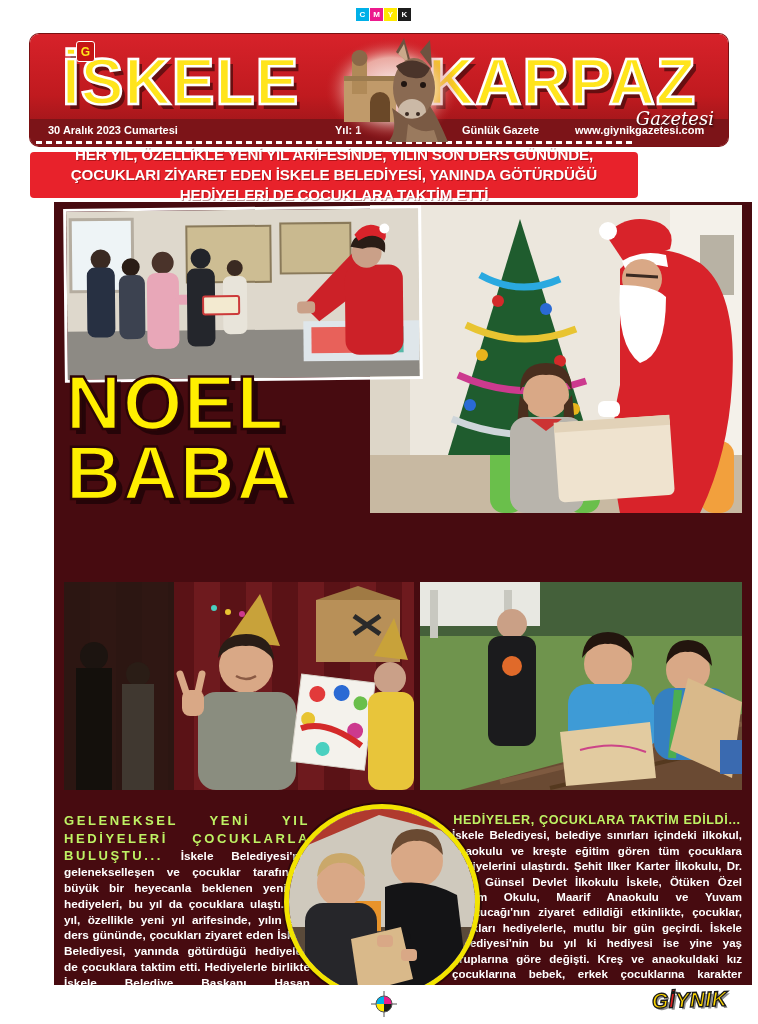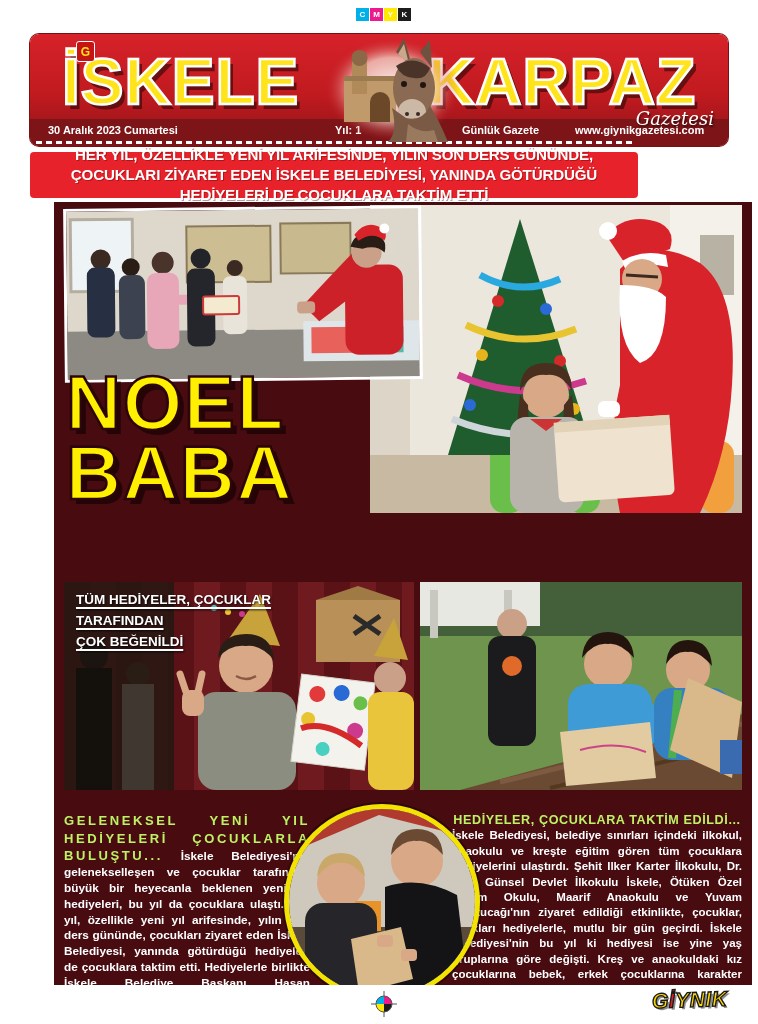--- a/index.html
+++ b/index.html
@@ -317,25 +317,20 @@
       <rect x="234" y="106" width="76" height="72" rx="18" fill="#3580c0"></rect>
       <line x1="258" y1="108" x2="252" y2="176" stroke="#4cae50" stroke-width="8"></line>
 
       <polygon points="268,96 322,120 312,196 250,168" fill="#d9b98a"></polygon>
       <polygon points="140,150 230,140 236,196 146,204" fill="#e2cba0"></polygon>
       <path d="M160 168 Q196 158 226 170" stroke="#c48" stroke-width="2" fill="none"></path>
       <rect x="300" y="158" width="26" height="34" fill="#3a6ab0"></rect>
     </svg>
   </div>
 
-  <div class="abs subhead">
-    <div>TÜM HEDİYELER, ÇOCUKLAR</div>
-    <div>TARAFINDAN</div>
-    <div>ÇOK BEĞENİLDİ</div>
-  </div>
 
   <p class="abs article article-left"><span class="lead lead-left">GELENEKSEL YENİ YIL HEDİYELERİ ÇOCUKLARLA BULUŞTU...</span><span> İskele Belediyesi'nin gelenekselleşen ve çocuklar tarafından büyük bir heyecanla beklenen yeni yıl hediyeleri, bu yıl da çocuklara ulaştı. Her yıl, özellikle yeni yıl arifesinde, yılın son ders gününde, çocukları ziyaret eden İskele Belediyesi, yanında götürdüğü hediyeleri de çocuklara taktim etti. Hediyelerle birlikte İskele Belediye Başkanı Hasan Sadıkoğlu'nun yeni yıl mesajı da çocuklara iletildi.</span></p>
 
   <p class="abs article article-right"><span class="lead lead-right">HEDİYELER, ÇOCUKLARA TAKTİM EDİLDİ...</span><span>İskele Belediyesi, belediye sınırları içindeki ilkokul, anaokulu ve kreşte eğitim gören tüm çocuklara hediyelerini ulaştırdı. Şehit Ilker Karter İlkokulu, Dr. Suat Günsel Devlet İlkokulu İskele, Ötüken Özel Eğitim Okulu, Maarif Anaokulu ve Yuvam Anakucağı'nın ziyaret edildiği etkinlikte, çocuklar, aldıkları hediyelerle, mutlu bir gün geçirdi. İskele Belediyesi'nin bu yıl ki hediyesi ise yine yaş gruplarına göre değişti. Kreş ve anaokuldaki kız çocuklarına bebek, erkek çocuklarına karakter oyuncağı, ilkokul 1. 2. 3. 4. ve 5. Sınıf öğrencilerine ise kutu (zeka) oyunları hediyeleri verildi. Tüm hediyeler, çocuklar tarafından çok beğenildi.</span></p>
 
   <div class="abs circle-photo">
     <svg width="186" height="186" viewBox="0 0 186 186" preserveAspectRatio="none">
       <rect width="186" height="186" fill="#cfc9bd"></rect>
       <polygon points="0,44 90,6 186,30 186,0 0,0" fill="#b03a2e"></polygon>
       <rect y="118" width="186" height="68" fill="#5a4a3a"></rect>

